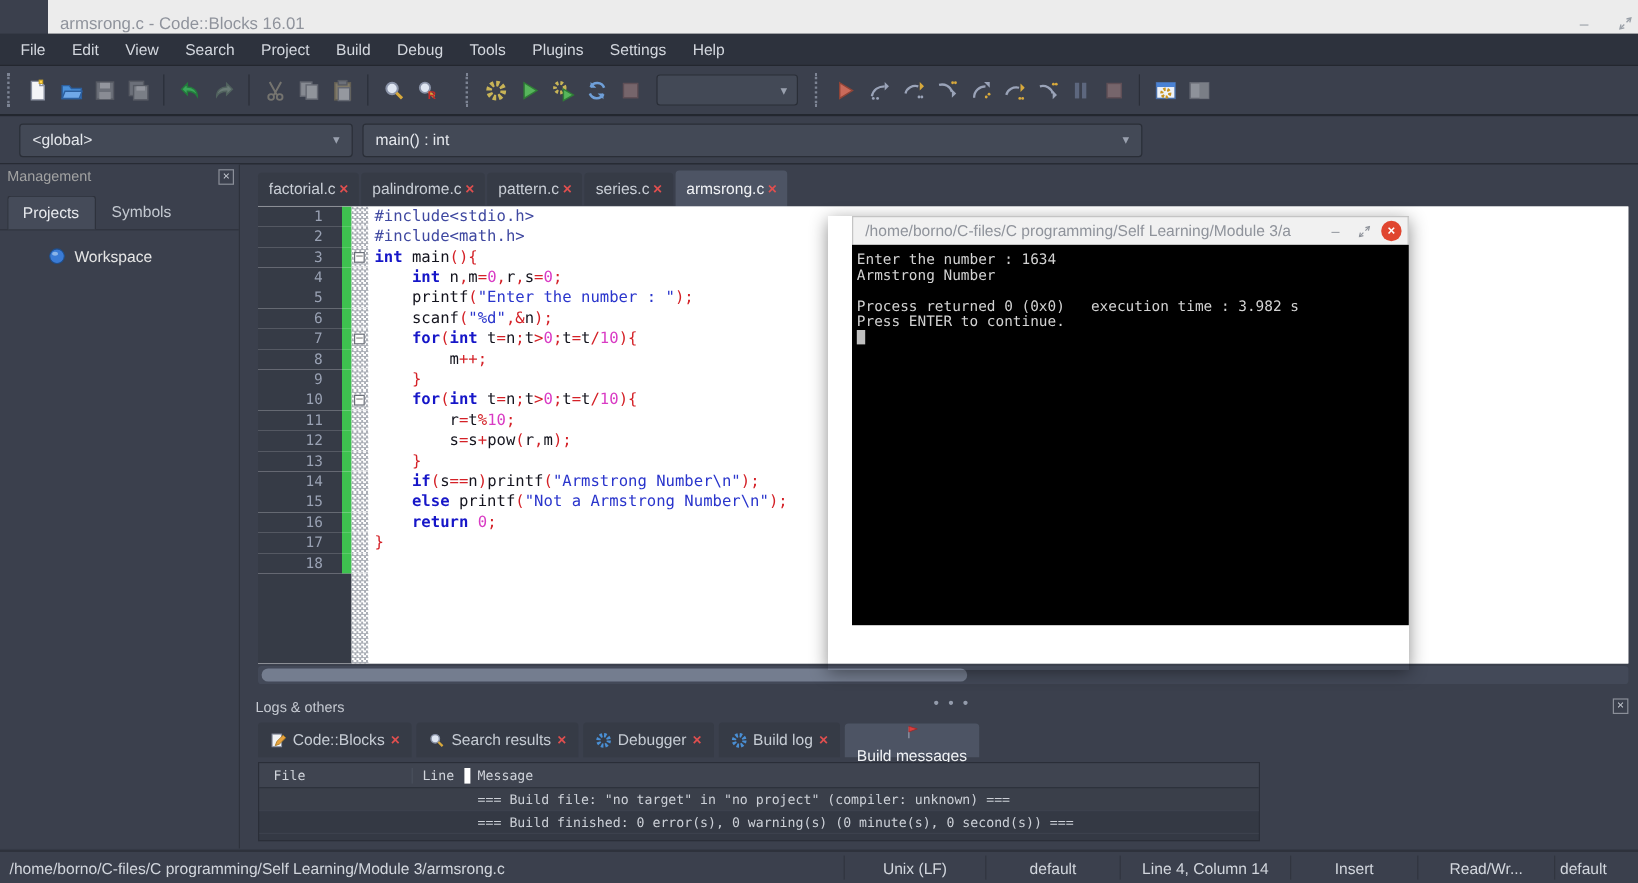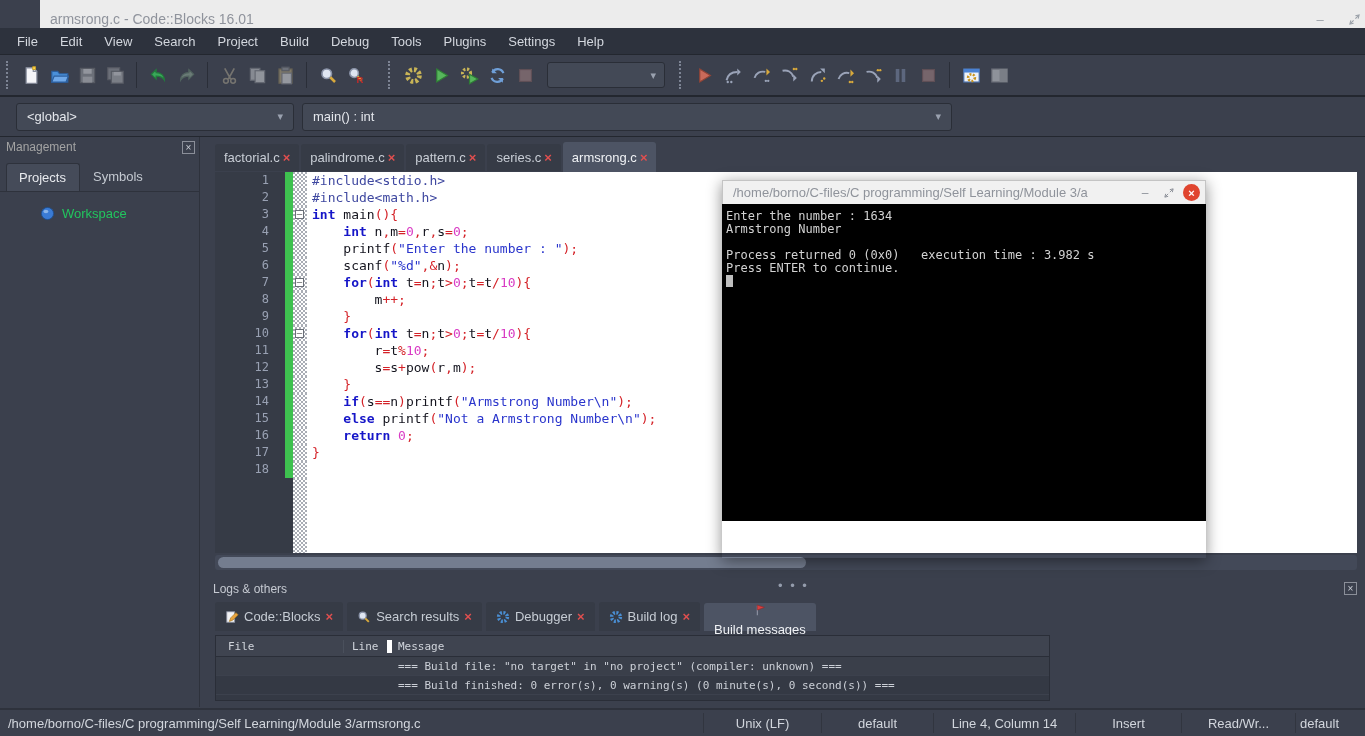--- a/index.html
+++ b/index.html
@@ -53,21 +53,21 @@
   #mgmt-title { color:#a3a3a3; font-size:12px; flex:1; }
   .xbox { width:13px; height:13px; border:1px solid #8b8f99; color:#c9cdd5; font-size:10px;
     line-height:11px; text-align:center; }
   #mgmt-tabs { display:flex; margin:8px 0 0 6px; }
   .mtab { font-size:13px; color:#c4c9d1; padding:6px 13px; }
   .mtab.active { background:#454b59; color:#e8eaee; border:1px solid #2e323c; border-bottom:none;
     border-radius:3px 3px 0 0;padding-left:12px; }
   #mgmt-tree { border-top:1px solid #2e323c; padding-top:14px; }
   #workspace-item { display:flex; align-items:center; gap:7px; padding-left:40px; }
   #workspace-item svg { width:15px; height:15px; }
-  #workspace-label { color:#22c55e; font-size:13px; }
+  #workspace-label { color:#e5e5e5; font-size:13px; }
 
   
   #editor { position:absolute; left:215px; top:142px; width:1142px; height:430px; }
   #editor-tabs { display:flex; height:30px; align-items:center; gap:2px; }
   .etab { display:flex; align-items:center; height:27px; padding:0 9px; background:#363b46;
     color:#c9ced6; font-size:13px; border-radius:3px 3px 0 0; }
   .etab.active { background:#4d5464; color:#f0f2f5; height:30px; }
   .etab .closex { color:#e04f4f; font-weight:bold; font-size:13px; margin-left:3px; }
 
   #code-area { position:absolute; left:0; top:30px; width:1142px; height:381px;
@@ -89,22 +89,22 @@
   .tk-str { color:#2a35cc; }
   .tk-pre { color:#3f48a0; }
   .tk-op { color:#d42127; }
 
   #hscroll { position:absolute; left:0; top:413px; width:1142px; height:15px; background:#434958;
     border-radius:3px; }
   #hscroll-thumb { position:absolute; left:3px; top:2px; width:588px; height:11px;
     background:#747d8f; border-radius:6px; }
 
   
-  #terminal { position:absolute; left:722px; top:180px; width:484px; height:378px;
-    box-shadow:0 3px 14px rgba(0,0,0,.45); }
+  #terminal { position:absolute; left:690px; top:180px; width:484px; height:378px;
+    box-shadow:0 3px 14px rgba(0,0,0,.45);padding-left:20px; }
   #term-titlebar { height:24px; background:#f1f1f1; display:flex; align-items:center;
     border:1px solid #c4c4c4; border-bottom:none; }
   #term-title { flex:1; color:#8f939b; font-size:13px; padding-left:10px; white-space:nowrap;
     overflow:hidden; }
   .term-btn { width:24px; height:20px; display:flex; align-items:center; justify-content:center;
     color:#8f939b; font-size:12px; }
   .term-btn.close { width:17px; height:17px; border-radius:50%; background:#e0452f; color:#fff;
     font-weight:bold; font-size:11px; margin:0 5px 0 2px; }
   #term-body { height:317px; background:#000; padding:6px 0 0 4px;
     font-family:"DejaVu Sans Mono", monospace; font-size:12px; line-height:13px; color:#d2d2d2;

